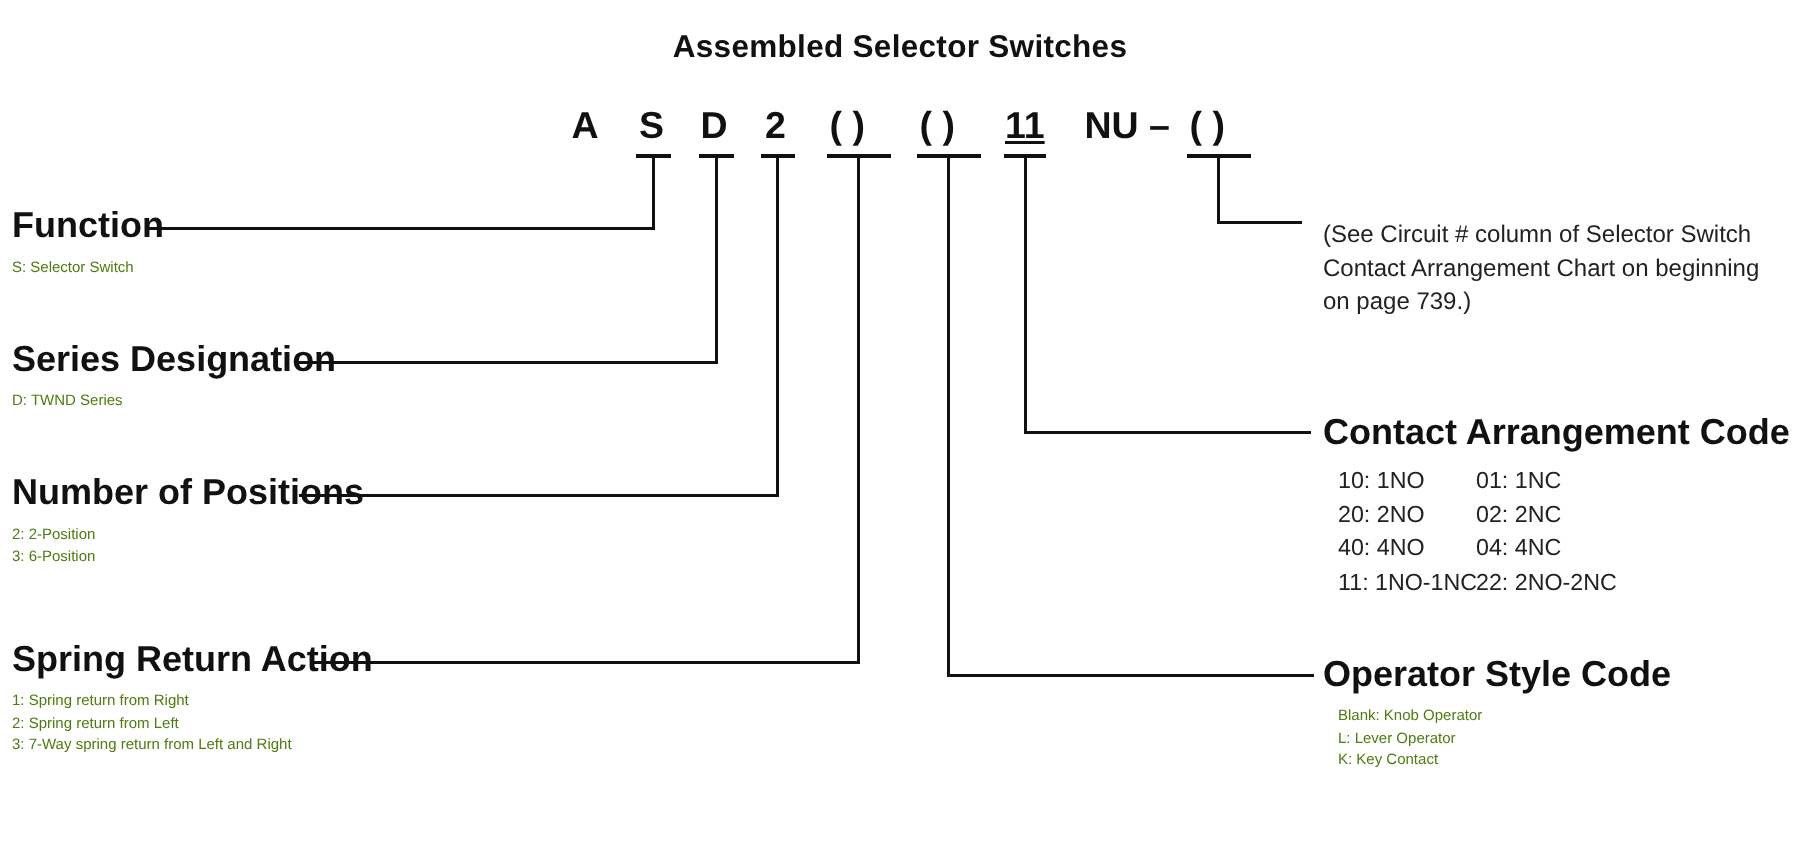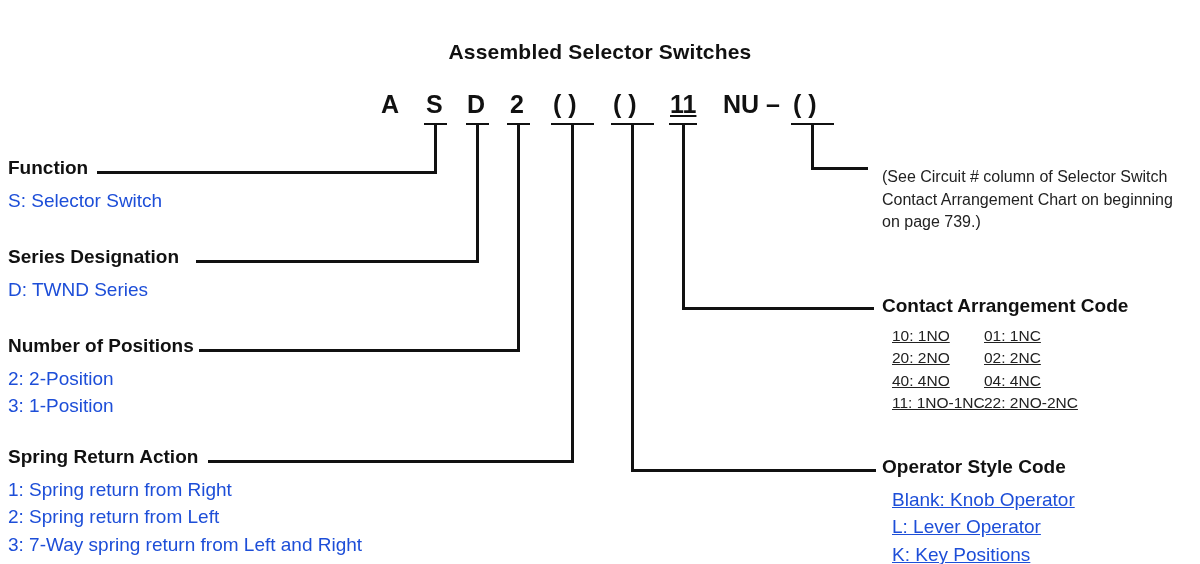--- a/index.html
+++ b/index.html
@@ -4,21 +4,21 @@
 <style>
   html,body{margin:0;padding:0;}
   body{
     width:1200px;height:564px;
     background:#ffffff;
     font-family:"Liberation Sans", sans-serif;
     color:#1a1a1a;
     position:relative;
     overflow:hidden;
   }
-  #stage{position:absolute;left:0;top:0;width:1200px;height:537px;margin-top:20px;}
+  #stage{position:absolute;left:0;top:0;width:1200px;height:537px;}
 
   
   .title{
     position:absolute;
     left:0;top:20px;width:1200px;
     text-align:center;
     font-size:21px;font-weight:bold;
     letter-spacing:.2px;
     color:#111;
   }
@@ -33,27 +33,27 @@
     line-height:1;
     white-space:nowrap;
   }
 
   
   svg#leaders{position:absolute;left:0;top:0;width:1200px;height:564px;}
 
   
   .block{position:absolute;}
   .hd{
-    font-size:19px;font-weight:bold;color:#111;
-    white-space:nowrap;line-height:1.05;
+    font-size:24px;font-weight:bold;color:#111;
+    white-space:nowrap;line-height:1.05;text-align:center;
   }
   .lines{
     margin-top:9px;
-    font-size:19px;
-    color:#1d4ed8;
+    font-size:10px;
+    color:#4d7c0f;
     line-height:1.45;
     white-space:nowrap;
   }
   .lines .row{display:block;}
   .note{
     margin-top:8px;
     font-size:16px;
     color:#222;
     line-height:1.42;
     width:305px;
@@ -65,21 +65,21 @@
     margin-top:9px;
     display:grid;
     grid-template-columns:92px auto;
     font-size:15.5px;
     color:#222;
     line-height:1.45;
     white-space:nowrap;
   }
   .grid2 span{display:block;}
 
-  .ind{padding-left:10px;text-decoration:underline;}
+  .ind{padding-left:10px;}
 </style>
 </head>
 <body>
 
 <div id="stage">
 
   <div class="title">Assembled Selector Switches</div>
 
   <div class="pn" style="left:381px;">A</div>
   <div class="pn" style="left:426px;">S</div>
@@ -130,21 +130,21 @@
     <div class="hd">Series Designation</div>
     <div class="lines">
       <span class="row">D:  TWND Series</span>
     </div>
   </div>
 
   <div class="block" style="left:8px;top:316px;">
     <div class="hd">Number of Positions</div>
     <div class="lines">
       <span class="row">2:  2-Position</span>
-      <span class="row">3:  1-Position</span>
+      <span class="row">3:  6-Position</span>
     </div>
   </div>
 
   <div class="block" style="left:8px;top:427px;">
     <div class="hd">Spring Return Action</div>
     <div class="lines">
       <span class="row">1:  Spring return from Right</span>
       <span class="row">2:  Spring return from Left</span>
       <span class="row">3:  7-Way spring return from Left and Right</span>
     </div>
@@ -166,17 +166,17 @@
       <span>11: 1NO-1NC</span>
       <span>22: 2NO-2NC</span>
     </div>
   </div>
 
   <div class="block" style="left:882px;top:437px;">
     <div class="hd">Operator Style Code</div>
     <div class="lines ind">
       <span class="row">Blank: Knob Operator</span>
       <span class="row">L:   Lever Operator</span>
-      <span class="row">K:   Key Positions</span>
+      <span class="row">K:   Key Contact</span>
     </div>
   </div>
 
 </div>
 
 </body></html>

